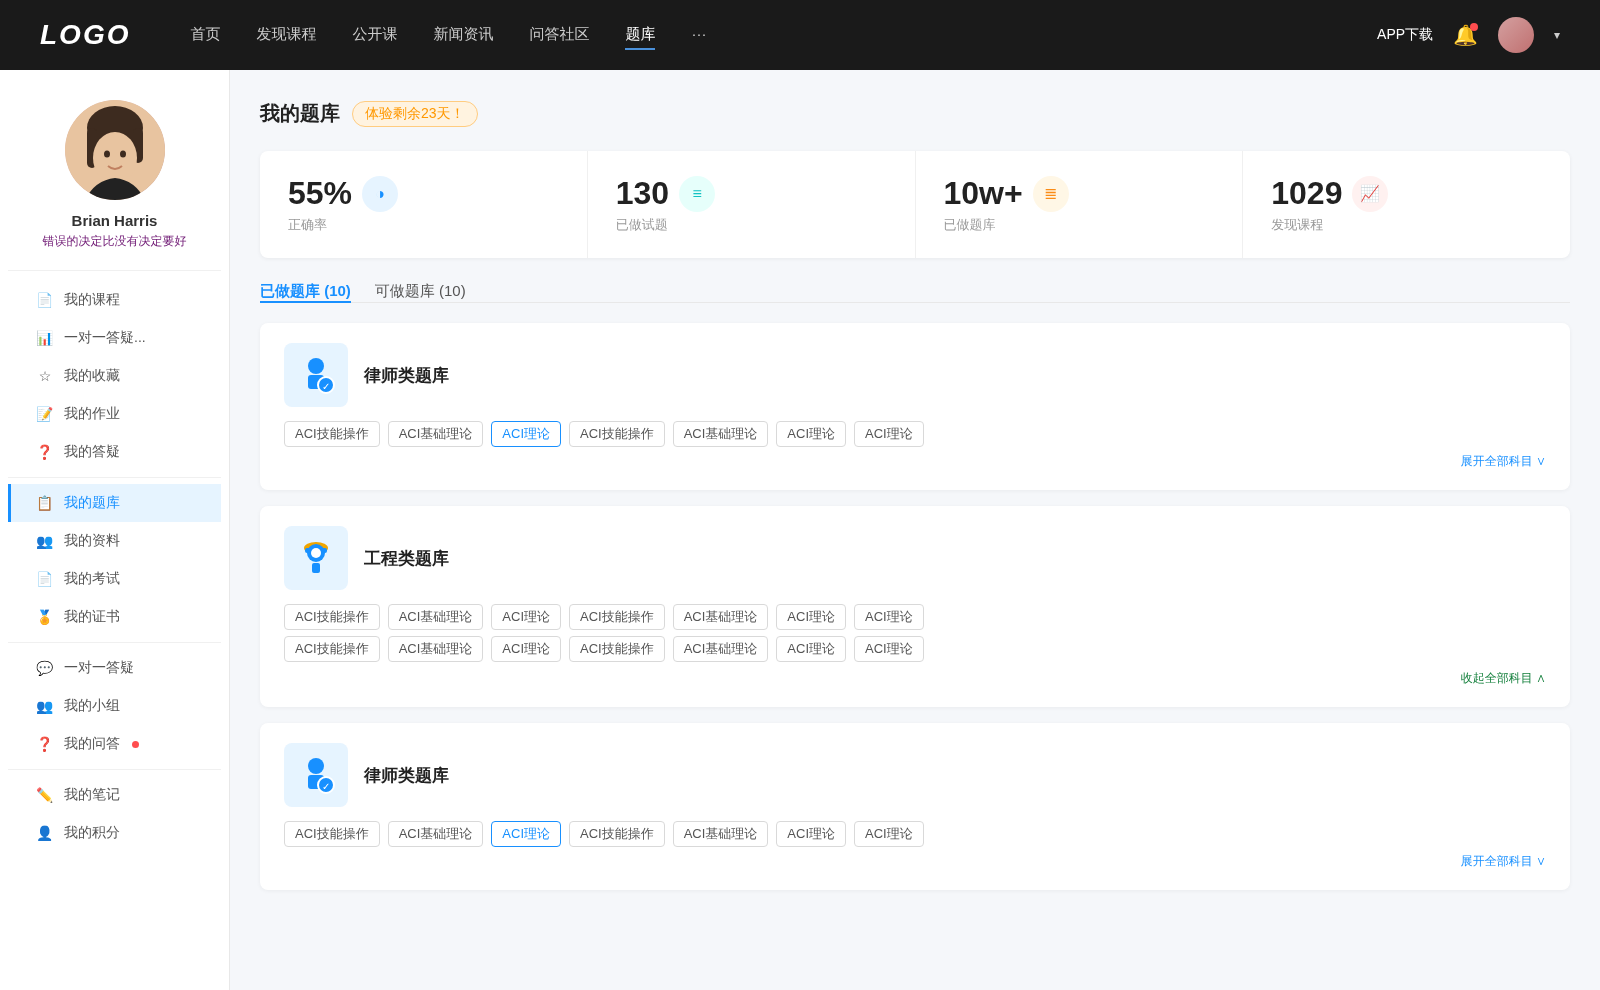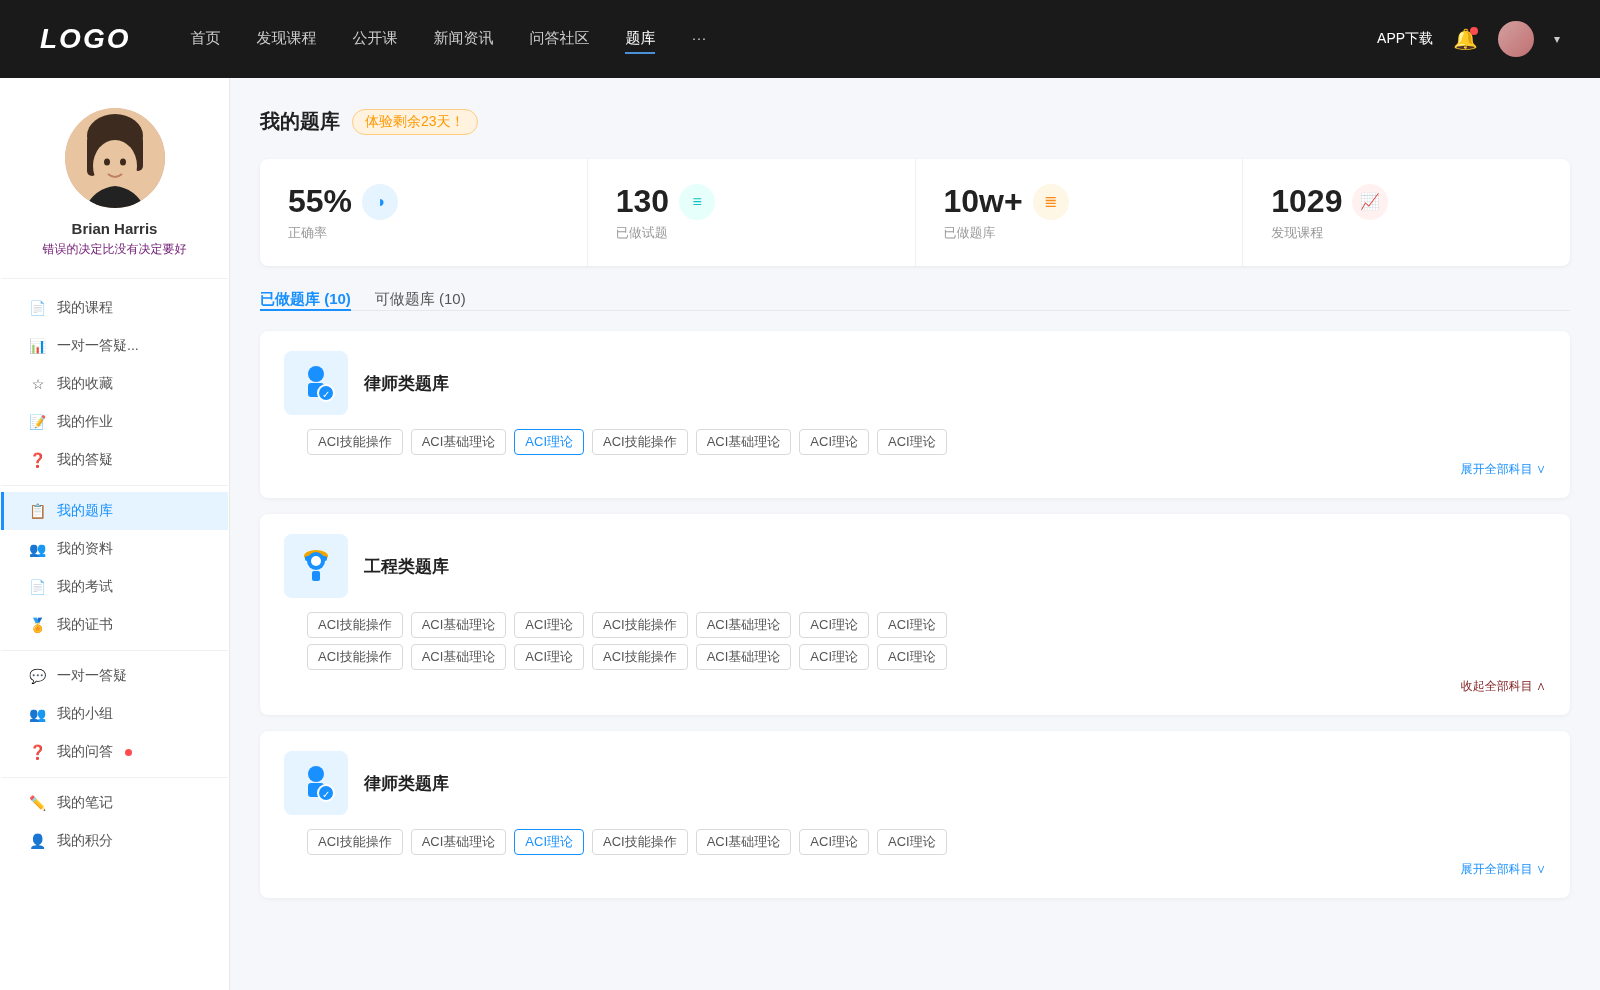--- a/index.html
+++ b/index.html
@@ -1,21 +1,21 @@
 <!DOCTYPE html>
 <html><head>
   <meta charset="utf-8">
   <style>
     * { box-sizing: border-box; margin: 0; padding: 0; }
     body { font-family: -apple-system, BlinkMacSystemFont, 'PingFang SC', 'Microsoft YaHei', sans-serif; background: #f0f2f5; min-height: 990px; }
 
     
     .navbar {
       background: #1a1a1a;
-      height: 78px;
+      height: 70px;
       display: flex;
       align-items: center;
       padding: 0 40px;
       position: sticky; top: 0; z-index: 100;
     }
     .navbar-logo {
       color: #fff;
       font-size: 28px;
       font-weight: 900;
       letter-spacing: 2px;
@@ -71,21 +71,21 @@
     .main-layout {
       display: flex;
       min-height: 920px;
     }
 
     
     .sidebar {
       width: 230px;
       background: #fff;
       min-height: 920px;
-      padding: 30px 1px;
+      padding: 30px 8px;
       flex-shrink: 0;
       border-right: 1px solid #e8e8e8;
     }
     .profile-section {
       display: flex;
       flex-direction: column;
       align-items: center;
       padding: 0 20px 20px;
       border-bottom: 1px solid #f0f0f0;
       margin-bottom: 10px;
@@ -251,21 +251,20 @@
       font-size: 17px;
       font-weight: 600;
       color: #222;
     }
     .tags-row {
       display: flex;
       flex-wrap: wrap;
       gap: 8px;
       align-items: center;
       margin-bottom: 6px;
-      margin-left: 23px;
     }
     .tag {
       border: 1px solid #d9d9d9;
       border-radius: 4px;
       padding: 3px 10px;
       font-size: 13px;
       color: #555;
       cursor: pointer;
     }
     .tag.active {
@@ -274,21 +273,21 @@
     }
     .expand-link {
       font-size: 12px;
       color: #1890ff;
       cursor: pointer;
       text-align: right;
       margin-top: 0;
     }
     .collapse-link {
       font-size: 12px;
-      color: #7f1d1d;
+      color: #15803d;
       cursor: pointer;
       text-align: right;
       margin-top: 8px;
     }
 
     
     svg { display: block; }
   </style>
 </head>
 <body>

